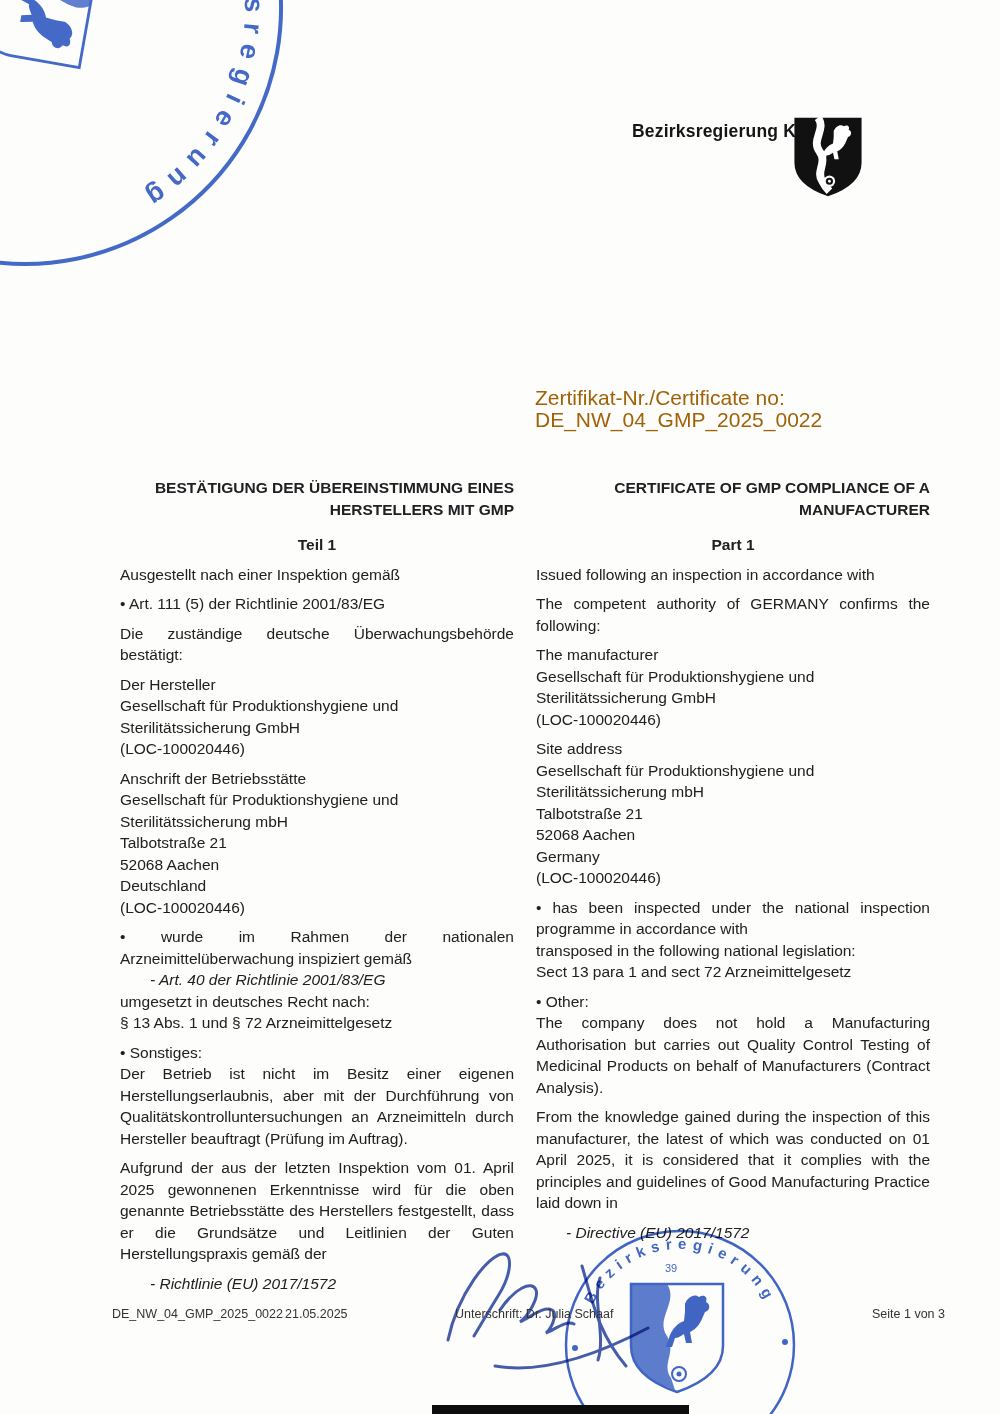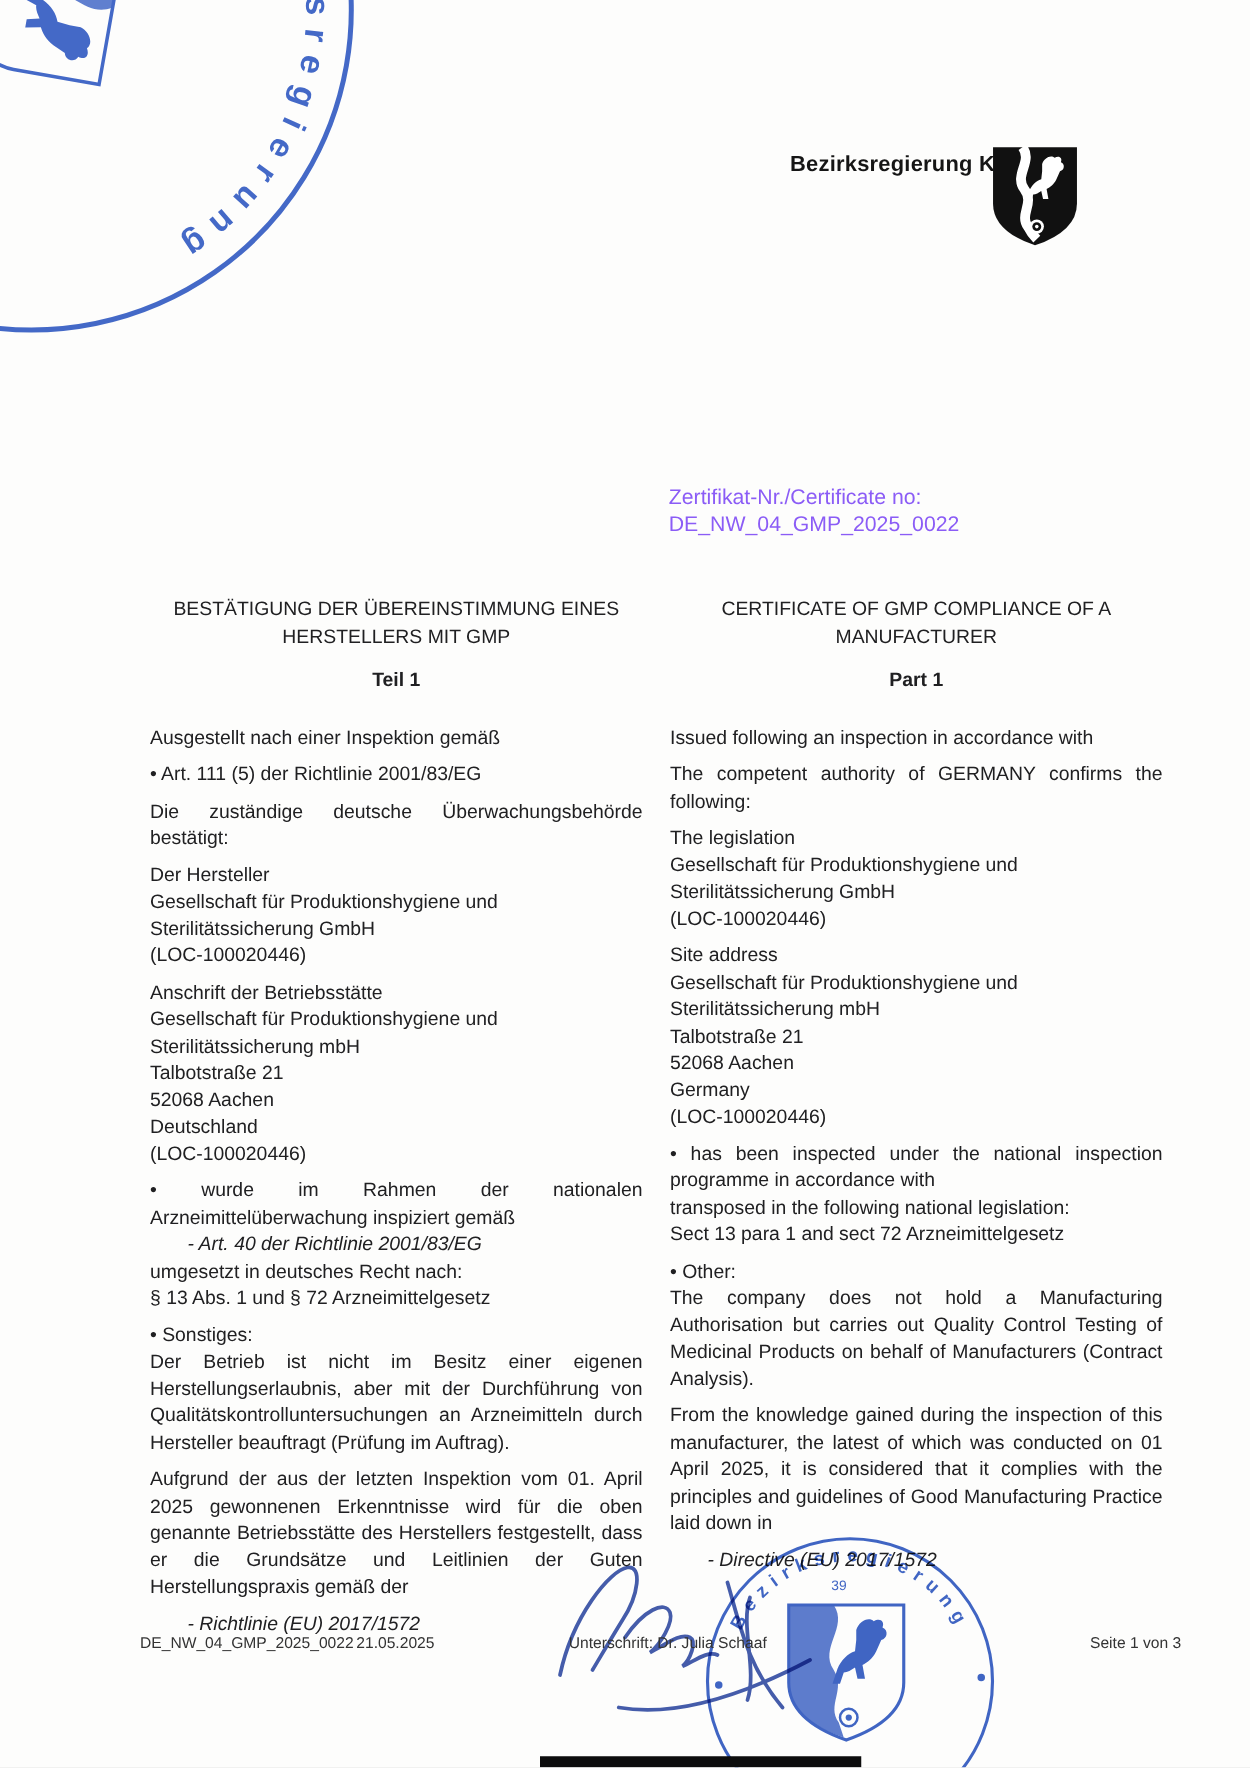--- a/index.html
+++ b/index.html
@@ -6,27 +6,27 @@
   .page{
     position:relative; width:1000px; height:1414px; margin:0 auto;
     background:#fdfdfc; overflow:hidden;
     font-family:"Liberation Sans","DejaVu Sans",sans-serif;
     color:#1c1c1e;
   }
   
   .authority{position:absolute; left:596px; top:121px; font-size:17.5px; font-weight:bold; letter-spacing:.2px; color:#151515;margin-left:36px;}
   .coat{position:absolute; left:793px; top:117px; width:70px; height:80px;}
   
-  .certno{position:absolute; left:535px; top:387px; font-size:17px; line-height:21.5px; color:#8b5cf6;}
+  .certno{position:absolute; left:535px; top:387px; font-size:21px; line-height:21.5px; color:#a16207;}
   
   .cols{position:absolute; left:120px; top:477px; width:810px; display:flex; gap:22px;}
   .col{width:394px; font-size:15.5px; line-height:21.5px; color:#202022;}
   .col p,.col div.blk{margin:0 0 8px;}
-  .c-title{font-weight:normal; text-align:center; margin:0 0 14px !important;}
-  .c-part{font-weight:bold; text-align:center; margin:0 0 24px !important;}
+  .c-title{font-weight:bold; text-align:right; margin:0 0 14px !important;}
+  .c-part{font-weight:bold; text-align:center; margin:0 0 8px !important;}
   .b{font-weight:normal;}
   .jt{text-align:justify;}
   .indent{padding-left:30px;font-style:italic;}
   .line{margin:0;}
   
   .footer{position:absolute; top:1307px; left:0; width:1000px; font-size:12.5px; color:#333;}
   .f-doc{position:absolute; left:112px;}
   .f-date{position:absolute; left:285px;}
   .f-sig{position:absolute; left:455px;}
   .f-page{position:absolute; left:872px;}
@@ -117,21 +117,21 @@
       <p class="blk jt">Aufgrund der aus der letzten Inspektion vom 01. April 2025 gewonnenen Erkenntnisse wird für die oben genannte Betriebsstätte des Herstellers festgestellt, dass er die Grundsätze und Leitlinien der Guten Herstellungspraxis gemäß der</p>
       <div class="indent">- Richtlinie (EU) 2017/1572</div>
     </div>
 
     <div class="col">
       <p class="c-title">CERTIFICATE OF GMP COMPLIANCE OF A MANUFACTURER</p>
       <p class="c-part">Part 1</p>
       <p class="blk b">Issued following an inspection in accordance with</p>
       <p class="blk jt">The competent authority of GERMANY confirms the following:</p>
       <div class="blk">
-        <div class="line">The legislation</div>
+        <div class="line">The manufacturer</div>
         <div class="line b">Gesellschaft für Produktionshygiene und Sterilitätssicherung GmbH</div>
         <div class="line b">(LOC-100020446)</div>
       </div>
       <div class="blk">
         <div class="line">Site address</div>
         <div class="line b">Gesellschaft für Produktionshygiene und Sterilitätssicherung mbH</div>
         <div class="line b">Talbotstraße 21</div>
         <div class="line b">52068 Aachen</div>
         <div class="line b">Germany</div>
         <div class="line b">(LOC-100020446)</div>

